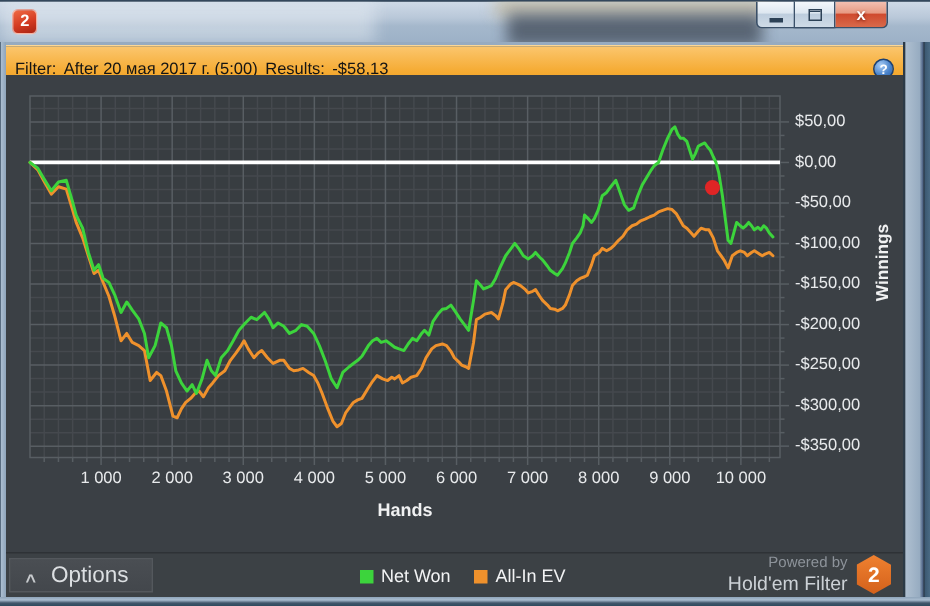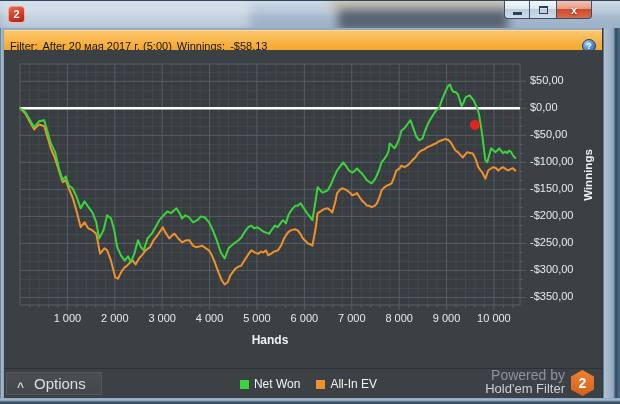--- a/index.html
+++ b/index.html
@@ -65,21 +65,21 @@
     display:flex;align-items:center;gap:10px;padding:0 12px 0 10px;cursor:pointer;}
   .options-caret{color:#c7cacd;font-size:12px;font-weight:bold;line-height:8px;transform:translateY(3px);}
   .options-label{color:#dcdfe2;font-size:15px;}
   .legend{position:absolute;left:0;right:0;top:0;height:30px;display:flex;align-items:center;
     justify-content:center;gap:16px;padding-left:11px;}
   .legend-item{display:flex;align-items:center;gap:5px;}
   .legend-swatch{width:9px;height:9px;display:inline-block;}
   .legend-label{color:#f2f3f4;font-size:12px;}
   .powered{position:absolute;right:8px;top:1px;display:flex;align-items:center;gap:6px;}
   .powered-text{display:flex;flex-direction:column;align-items:flex-end;}
-  .powered-by{font-size:14px;color:#8d939a;line-height:11px;}
+  .powered-by{font-size:10px;color:#8d939a;line-height:11px;}
   .brand{font-size:13px;color:#ccd1d6;line-height:15px;}
   .hm-badge{width:23px;height:26px;clip-path:polygon(50% 0,100% 25%,100% 75%,50% 100%,0 75%,0 25%);
     background:linear-gradient(180deg,#ef8130,#d4611b);color:#fff;font-weight:bold;font-size:14px;
     line-height:26px;text-align:center;}
 </style>
 </head>
 <body>
 
 <div class="window">
 
@@ -100,21 +100,21 @@
         </div>
     </div>
   </div>
   <div class="frame-strip"></div>
 
   <div class="filterbar">
     <span>Filter:</span>
       <span class="sep"></span>
     <span class="fb-bold">After 20 мая 2017 г. (5:00)</span>
       <span class="sep"></span>
-    <span>Winnings:</span>
+    <span>Results:</span>
       <span class="sep"></span>
     <span class="fb-bold">-$58,13</span>
     <span class="help-btn">?</span>
   </div>
 
   <div class="client-bg"></div>
   <svg id="chart-svg" width="598" height="318">
       <rect x="16" y="14" width="500" height="241" fill="#383d41"></rect>
       <line x1="25.47867298578199" y1="14" x2="25.47867298578199" y2="255" stroke="#45494e" stroke-width="1"></line>
       <line x1="34.95734597156398" y1="14" x2="34.95734597156398" y2="255" stroke="#45494e" stroke-width="1"></line>

